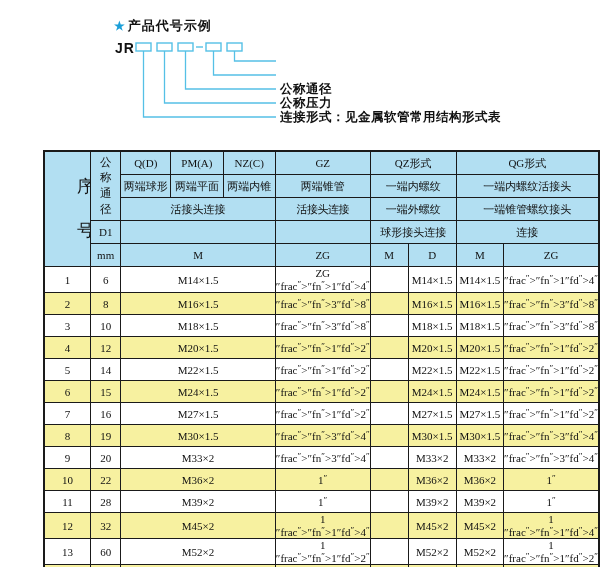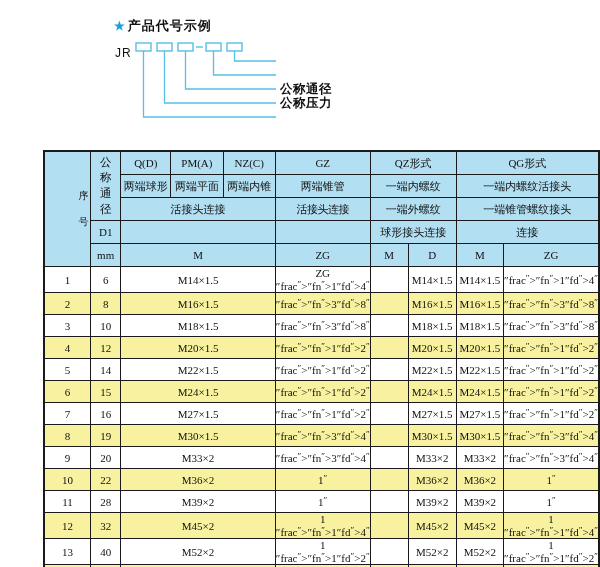--- a/index.html
+++ b/index.html
@@ -2,40 +2,40 @@
 <html><head>
 <meta charset="utf-8">
 <style>
   html,body{margin:0;padding:0;background:#ffffff;}
   .page{position:relative;width:600px;height:567px;background:#ffffff;overflow:hidden;
         font-family:"Liberation Sans",sans-serif;color:#111;}
 
   
   .diagram-title{position:absolute;left:114px;top:17px;font-size:13px;font-weight:bold;letter-spacing:1px;}
   .diagram-title .star{color:#1b9fd8;margin-right:2px;font-size:12px;}
-  .code-prefix{position:absolute;left:115px;top:46px;font-size:12px;font-weight:normal;letter-spacing:1px;}
+  .code-prefix{position:absolute;left:115px;top:40px;font-size:14px;font-weight:bold;letter-spacing:1px;}
   .diagram-svg{position:absolute;left:0;top:0;}
   .diagram-label{position:absolute;left:280px;height:14px;line-height:14px;
                  font-size:12.5px;font-weight:bold;white-space:nowrap;letter-spacing:0.5px;}
 
   
   .table-title{position:absolute;left:30px;top:124px;font-size:18px;font-weight:bold;font-style:italic;
                font-family:"Liberation Serif",serif;letter-spacing:3px;}
 
   
   table.ref{position:absolute;left:43px;top:150px;border-collapse:collapse;table-layout:fixed;
             font-family:"Liberation Serif",serif;}
   table.ref td{border:1px solid #1a1a1a;text-align:center;vertical-align:middle;padding:0;
                font-size:11px;overflow:hidden;}
   table.ref{border:2px solid #1a1a1a;}
   tr.hdr td{background:#b2dff2;height:22px;}
   tr.data td{height:21px;background:#ffffff;}
   tr.data.alt td{background:#f7f1a0;}
   .vtext{width:13px;margin:0 auto;word-break:break-all;line-height:1.35;font-size:11.5px;}
-  .vtext.wide{line-height:2.6;font-size:10px;margin-left:32px;}
+  .vtext.wide{line-height:2.6;font-size:17px;margin-left:32px;}
   .latin{font-size:11.5px;}
   .tight{font-size:10px;letter-spacing:-0.5px;}
   .pp{font-size:9px;vertical-align:3px;}
 </style>
 </head>
 <body>
 
 <div class="page">
 
   <div class="diagram-title"><span class="star">★</span><span>产品代号示例</span></div>
@@ -55,20 +55,21 @@
       <polyline points="234.5,51 234.5,61 276,61"></polyline>
       <polyline points="213.5,51 213.5,75 276,75"></polyline>
       <polyline points="185.5,51 185.5,89 276,89"></polyline>
       <polyline points="164.5,51 164.5,103 276,103"></polyline>
       <polyline points="143.5,51 143.5,117 276,117"></polyline>
     </g>
   </svg>
 
   <div class="diagram-label" style="top:82px">公称通径</div>
   <div class="diagram-label" style="top:96px">公称压力</div>
+  <div class="diagram-label" style="top:110px">连接形式：见金属软管常用结构形式表</div>
 
 
   <table class="ref">
     <colgroup>
       <col style="width:32px">
         <col style="width:38px">
         <col style="width:66px">
         <col style="width:65px">
       <col style="width:66px">
         <col style="width:48px">
@@ -237,21 +238,21 @@
       <td>32</td>
       <td colspan="3">M45×2</td>
       <td>1 <span class="&lt;span">″</span>frac<span class="pp">″</span>&gt;<span class="&lt;span">″</span>fn<span class="pp">″</span>&gt;1<span class="&lt;span">″</span>fd<span class="pp">″</span>&gt;4<span class="pp">″</span></td>
       <td></td>
       <td>M45×2</td>
       <td>M45×2</td>
       <td>1 <span class="&lt;span">″</span>frac<span class="pp">″</span>&gt;<span class="&lt;span">″</span>fn<span class="pp">″</span>&gt;1<span class="&lt;span">″</span>fd<span class="pp">″</span>&gt;4<span class="pp">″</span></td>
     </tr>
         <tr class="data">
       <td>13</td>
-      <td>40</td>
+      <td>60</td>
       <td colspan="3">M52×2</td>
       <td>1 <span class="&lt;span">″</span>frac<span class="pp">″</span>&gt;<span class="&lt;span">″</span>fn<span class="pp">″</span>&gt;1<span class="&lt;span">″</span>fd<span class="pp">″</span>&gt;2<span class="pp">″</span></td>
       <td></td>
       <td>M52×2</td>
       <td>M52×2</td>
       <td>1 <span class="&lt;span">″</span>frac<span class="pp">″</span>&gt;<span class="&lt;span">″</span>fn<span class="pp">″</span>&gt;1<span class="&lt;span">″</span>fd<span class="pp">″</span>&gt;2<span class="pp">″</span></td>
     </tr>
         <tr class="data alt">
       <td>14</td>
       <td>50</td>

